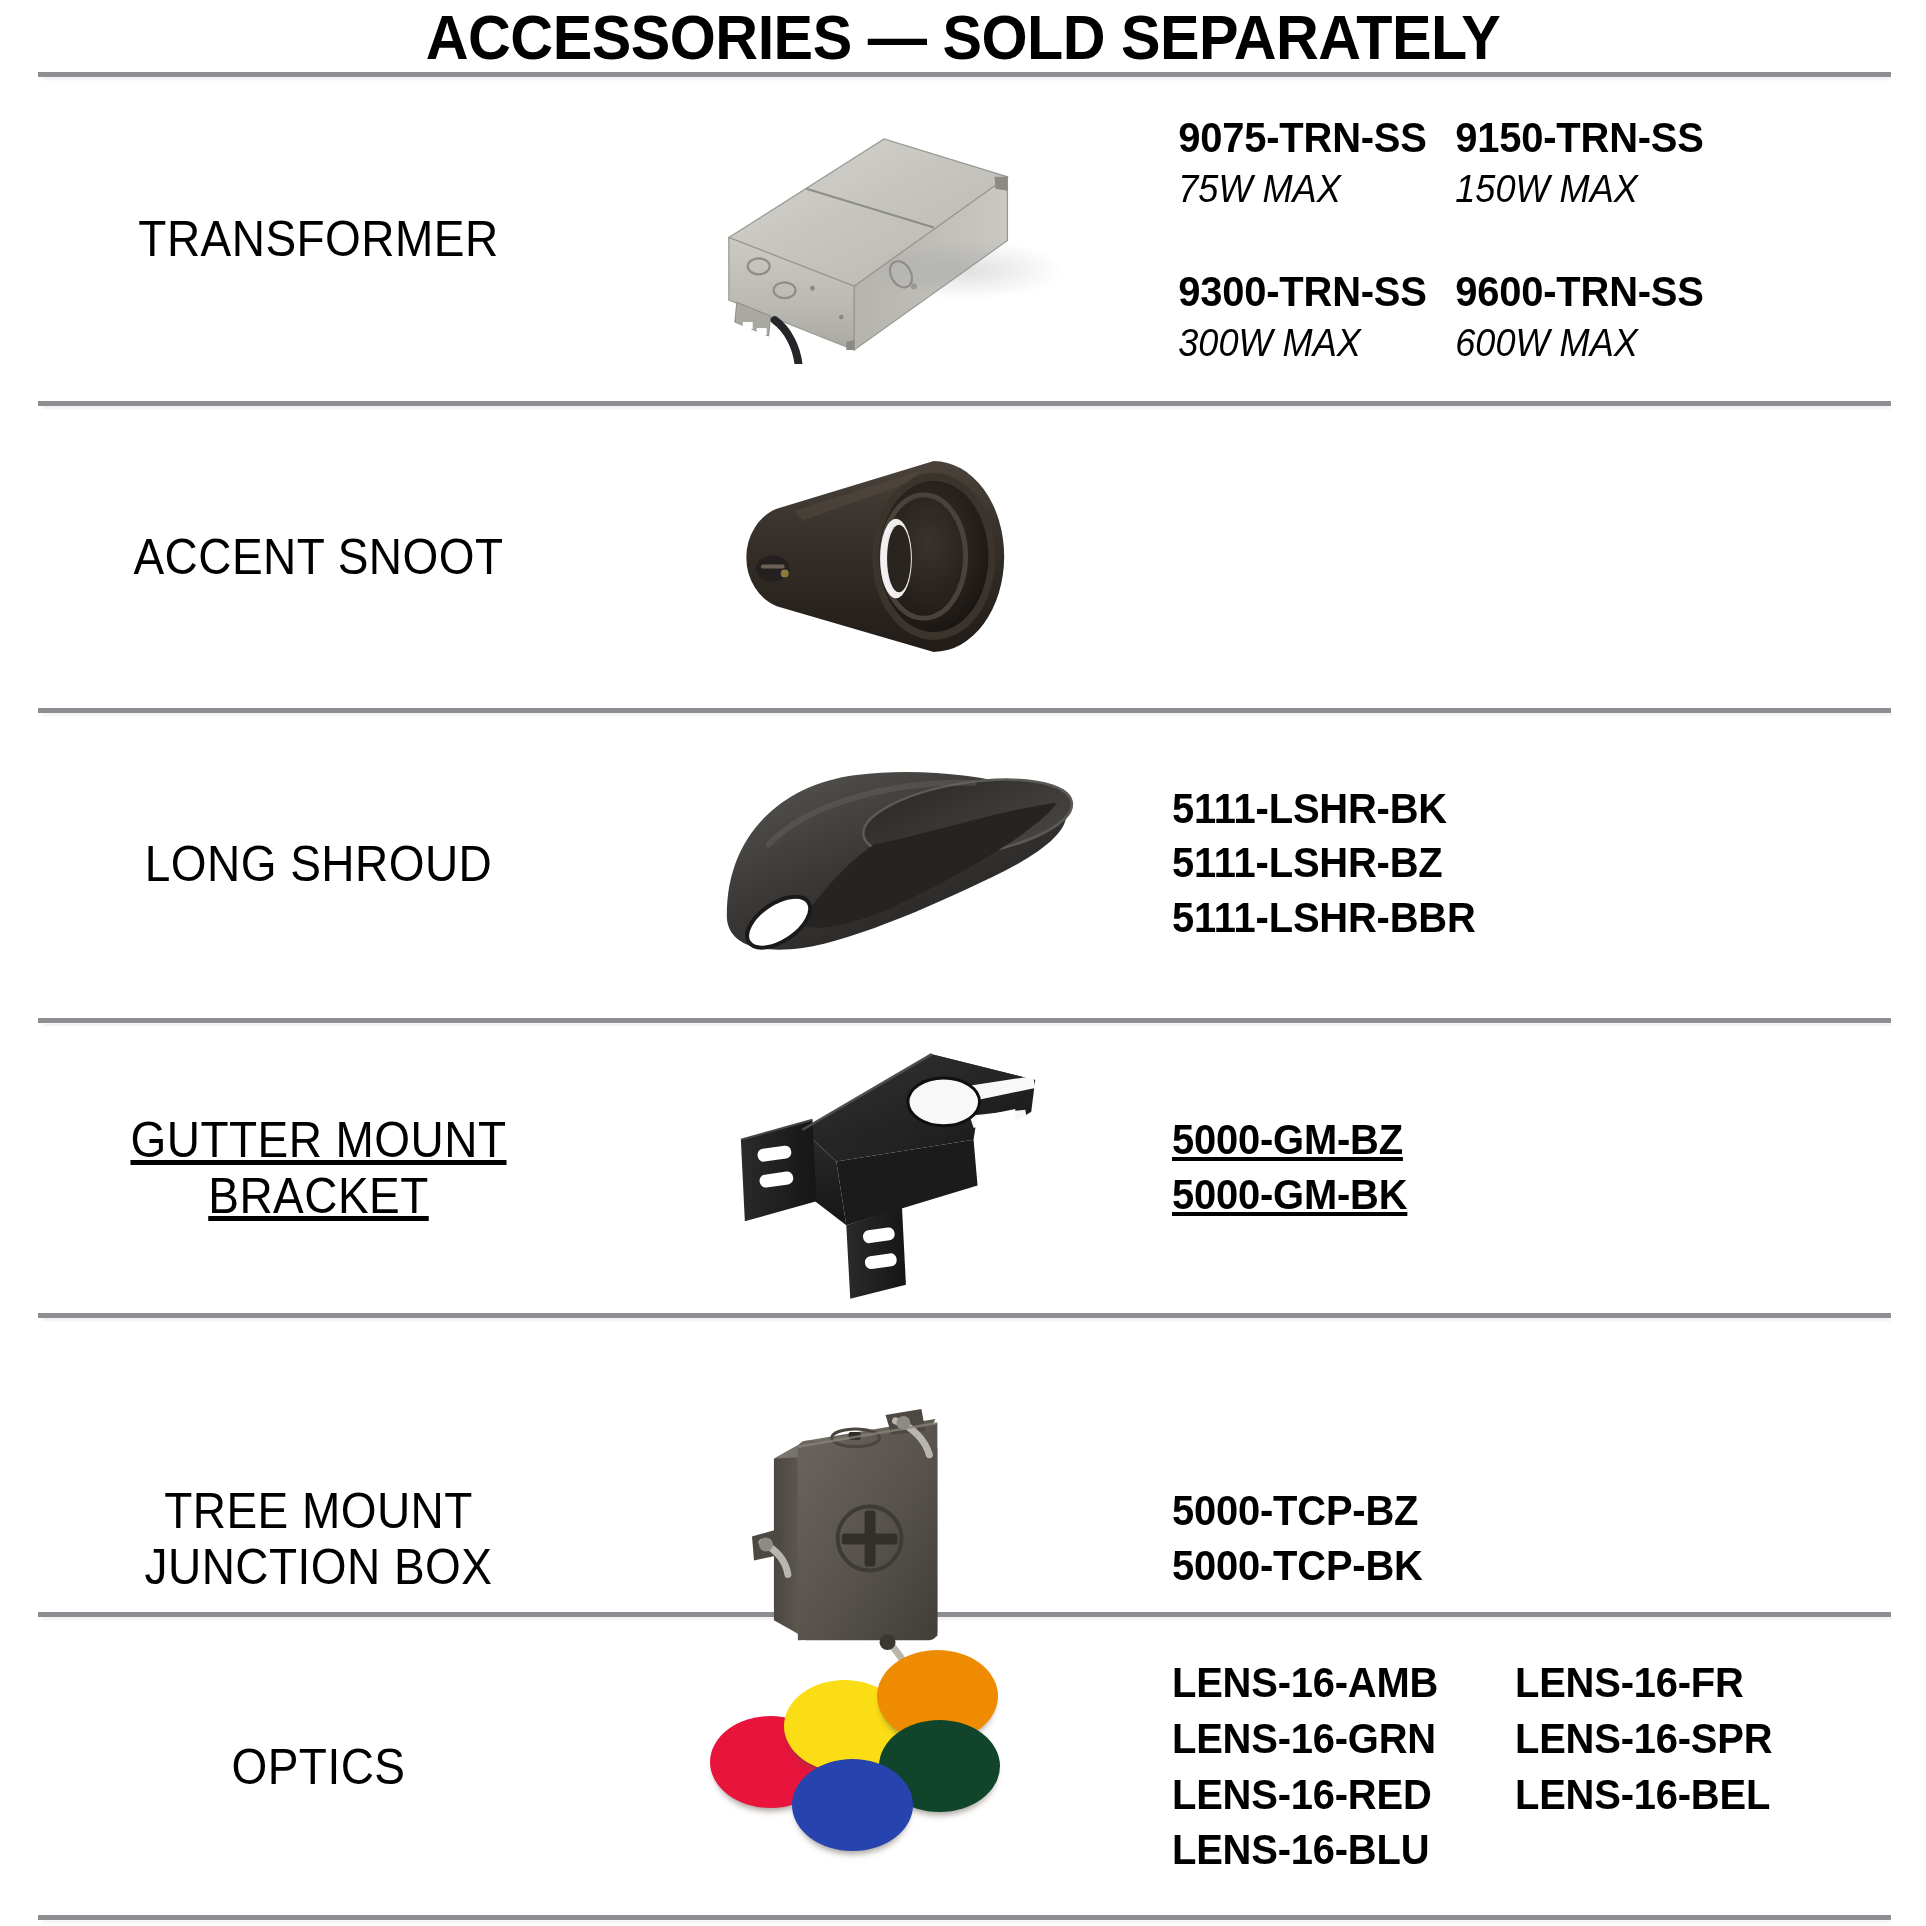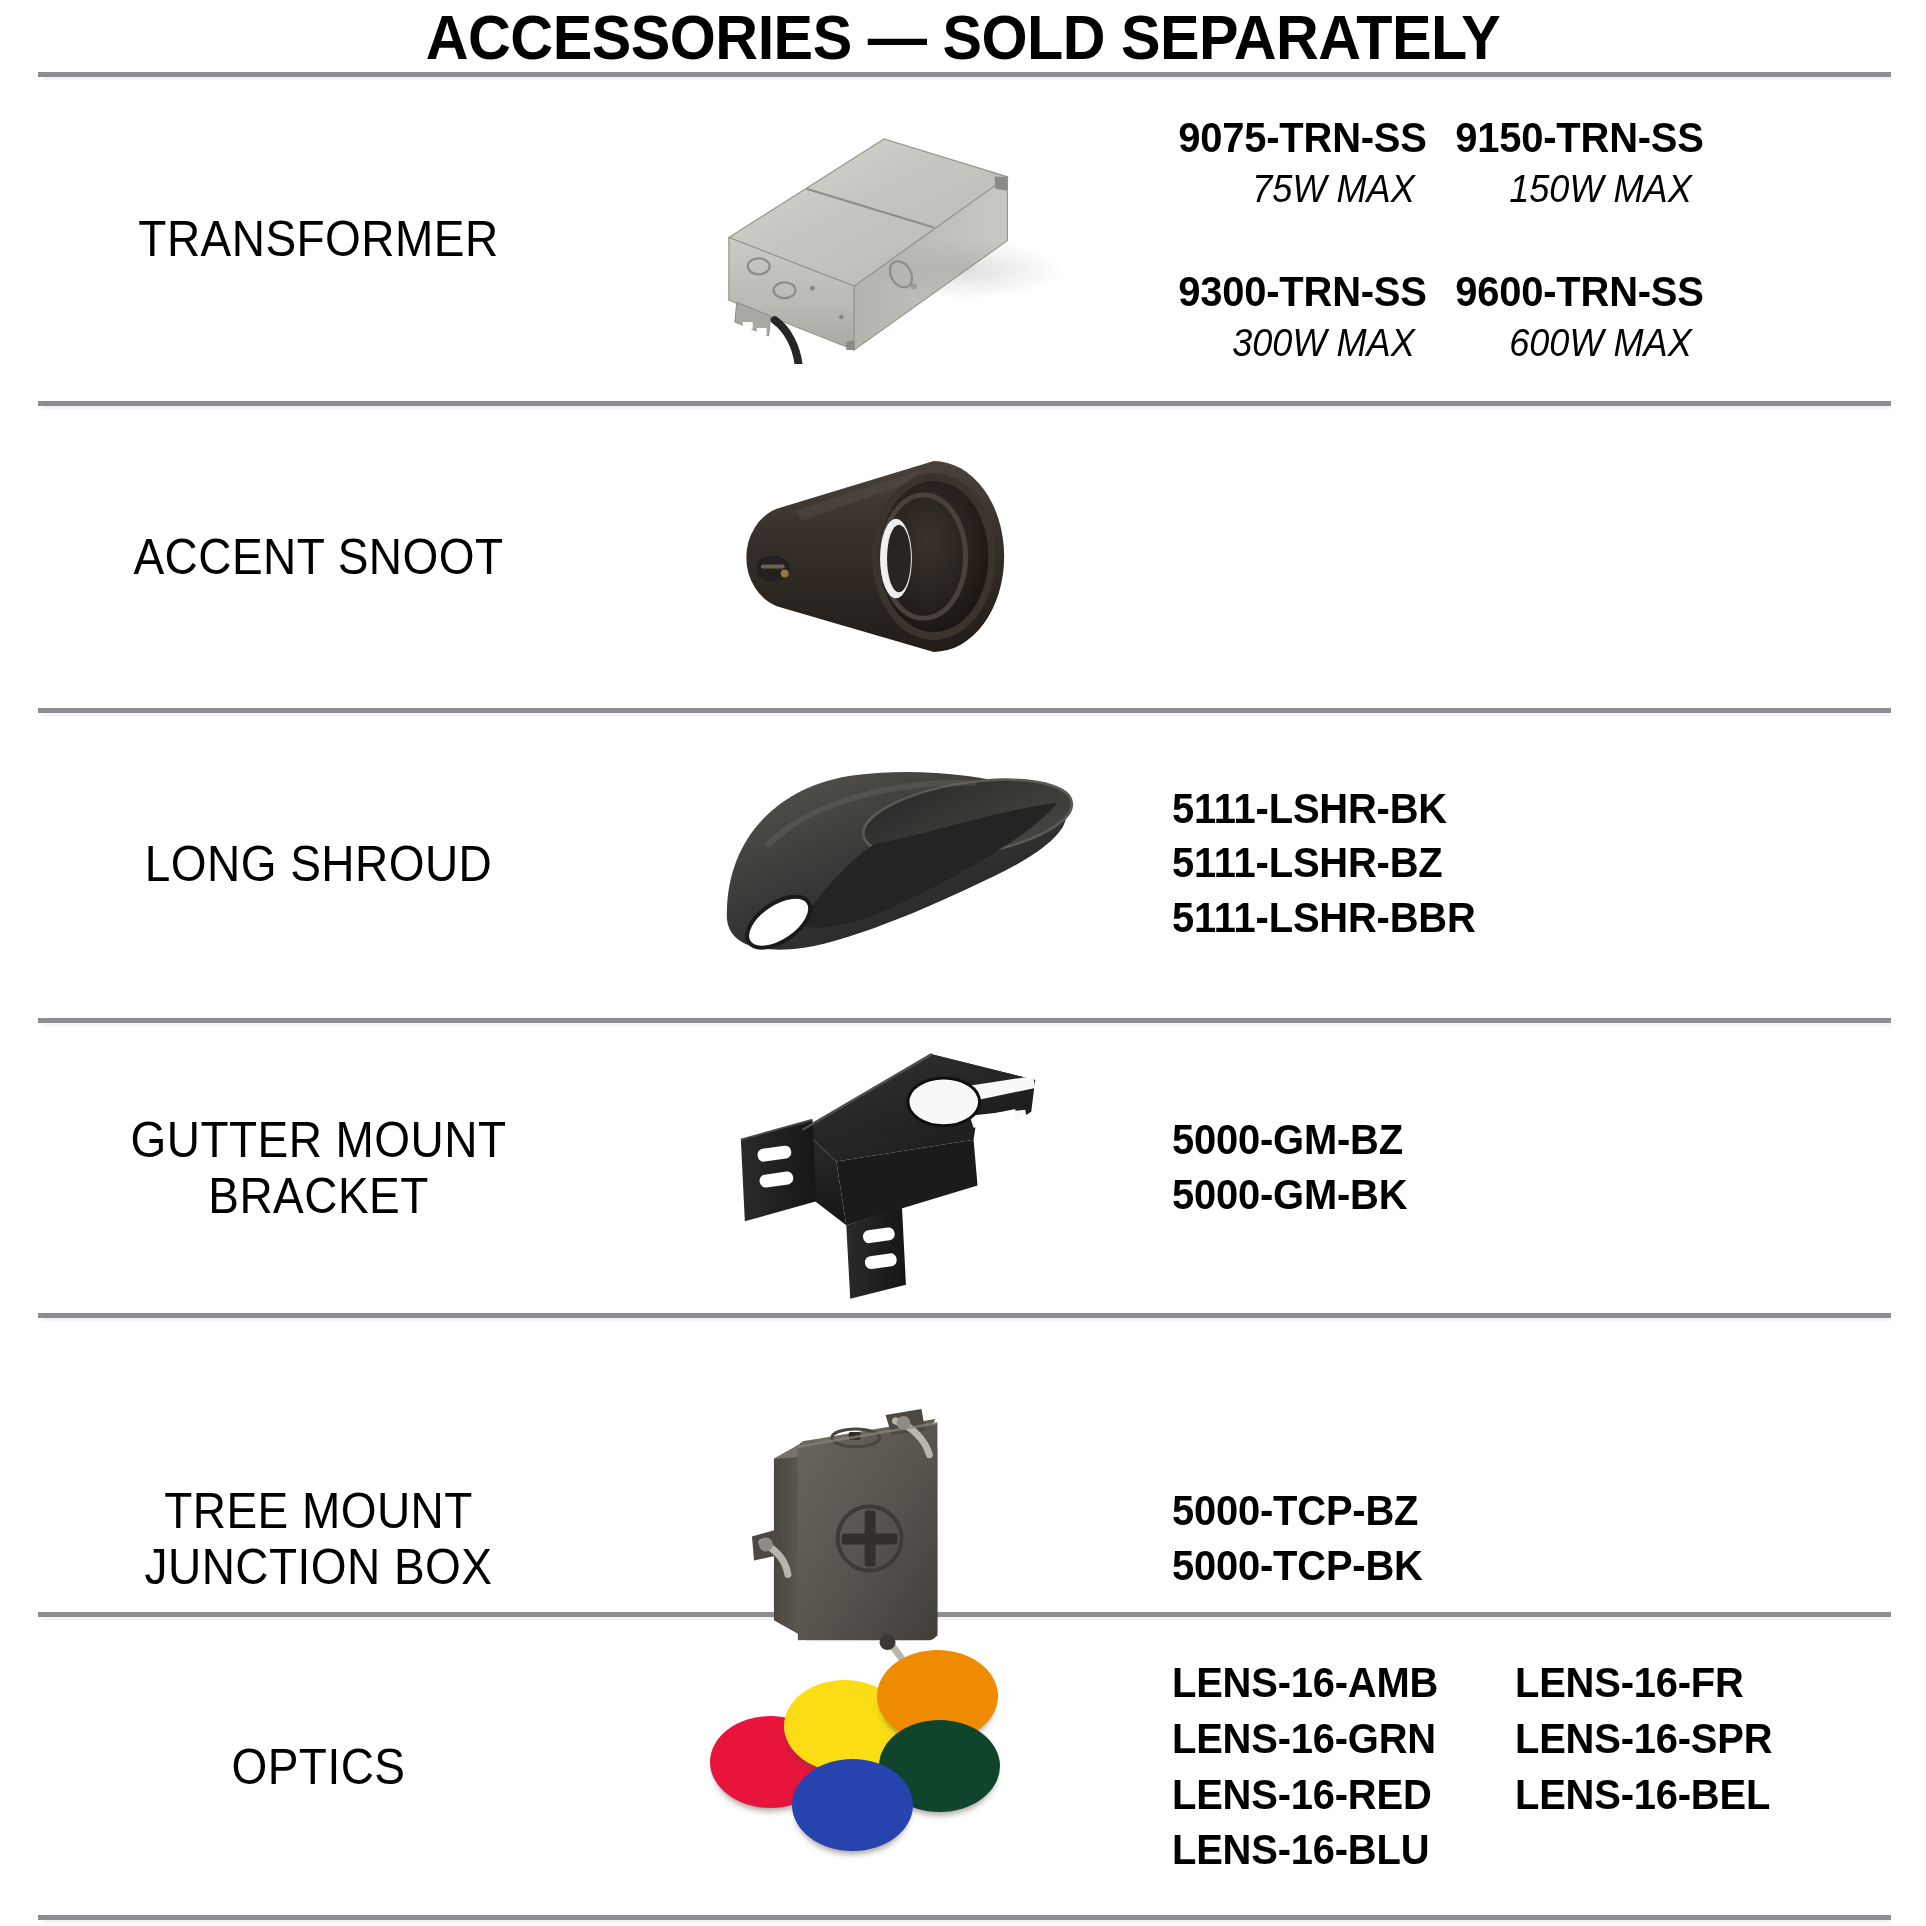--- a/index.html
+++ b/index.html
@@ -90,21 +90,21 @@
     transform-origin: left center;
   }
 
   
   .trn-grid {
     display: grid;
     grid-template-columns: 249px 249px;
     column-gap: 28px;
     row-gap: 52px;
   }
-  .trn-cell { text-align: right; }
+  .trn-cell { text-align: left; }
   .trn-cell .sku,
   .trn-cell .sku-sub { transform-origin: center; }
 
   
   .optics-cols {
     display: flex;
     gap: 63px;
   }
   .optics-col .sku { line-height: 1.33; }
 
@@ -309,21 +309,21 @@
     </div>
   </div>
 
   <div class="col-skus">
     <div class="sku">5111-LSHR-BK</div>
     <div class="sku">5111-LSHR-BZ</div>
     <div class="sku">5111-LSHR-BBR</div>
   </div>
 </div>
 
-<div class="row" style="top:1025px; height:285px;">
+<div class="row" style="top:1025px; height:285px;text-decoration:underline;">
 
   <div class="col-label">
     <div>GUTTER MOUNT</div>
     <div>BRACKET</div>
   </div>
 
   <div class="col-image">
     <div class="art brk-wrap">
       <svg width="358" height="264" viewBox="0 0 360 265">
         <defs>

